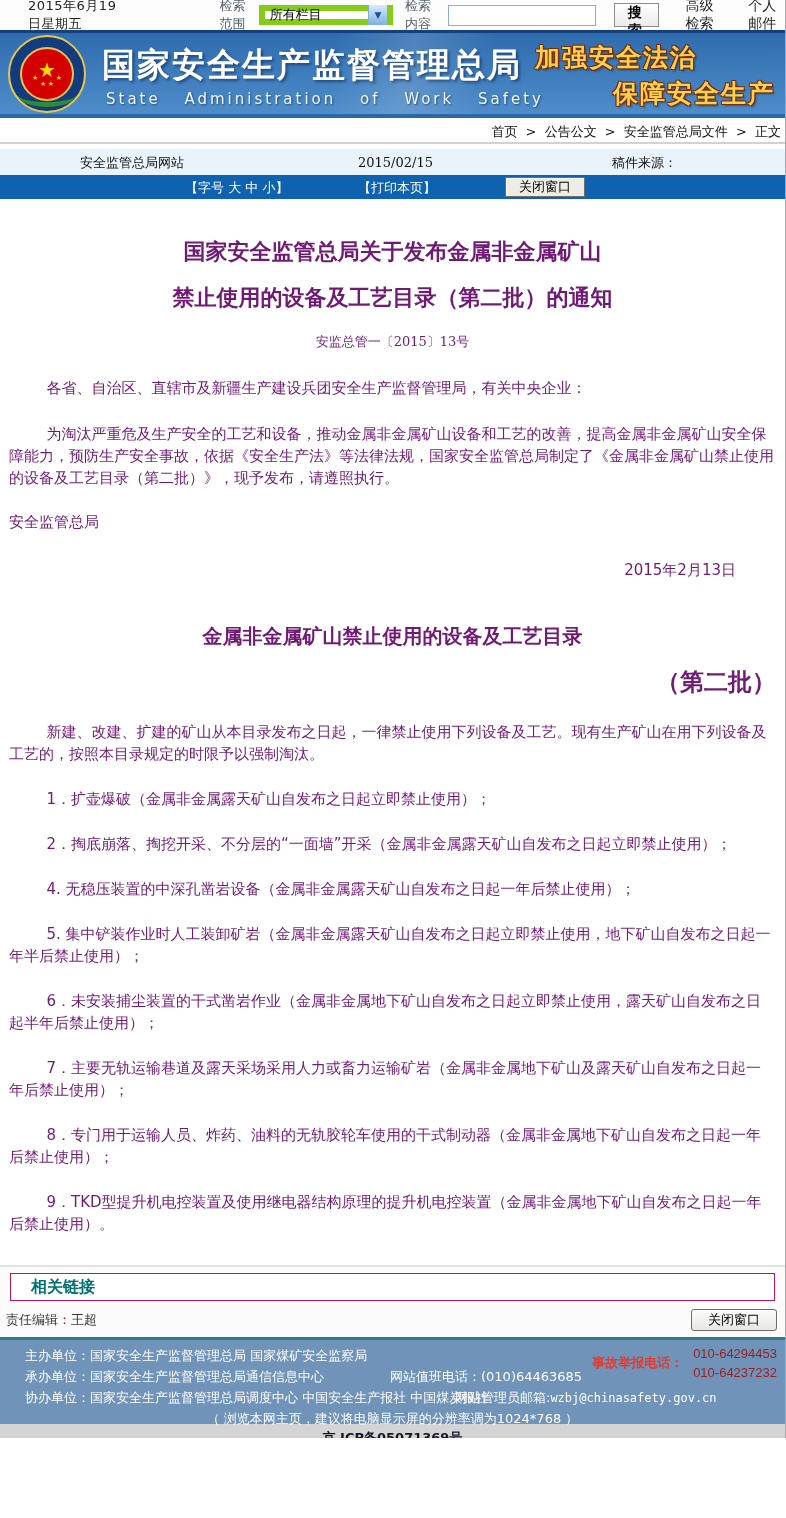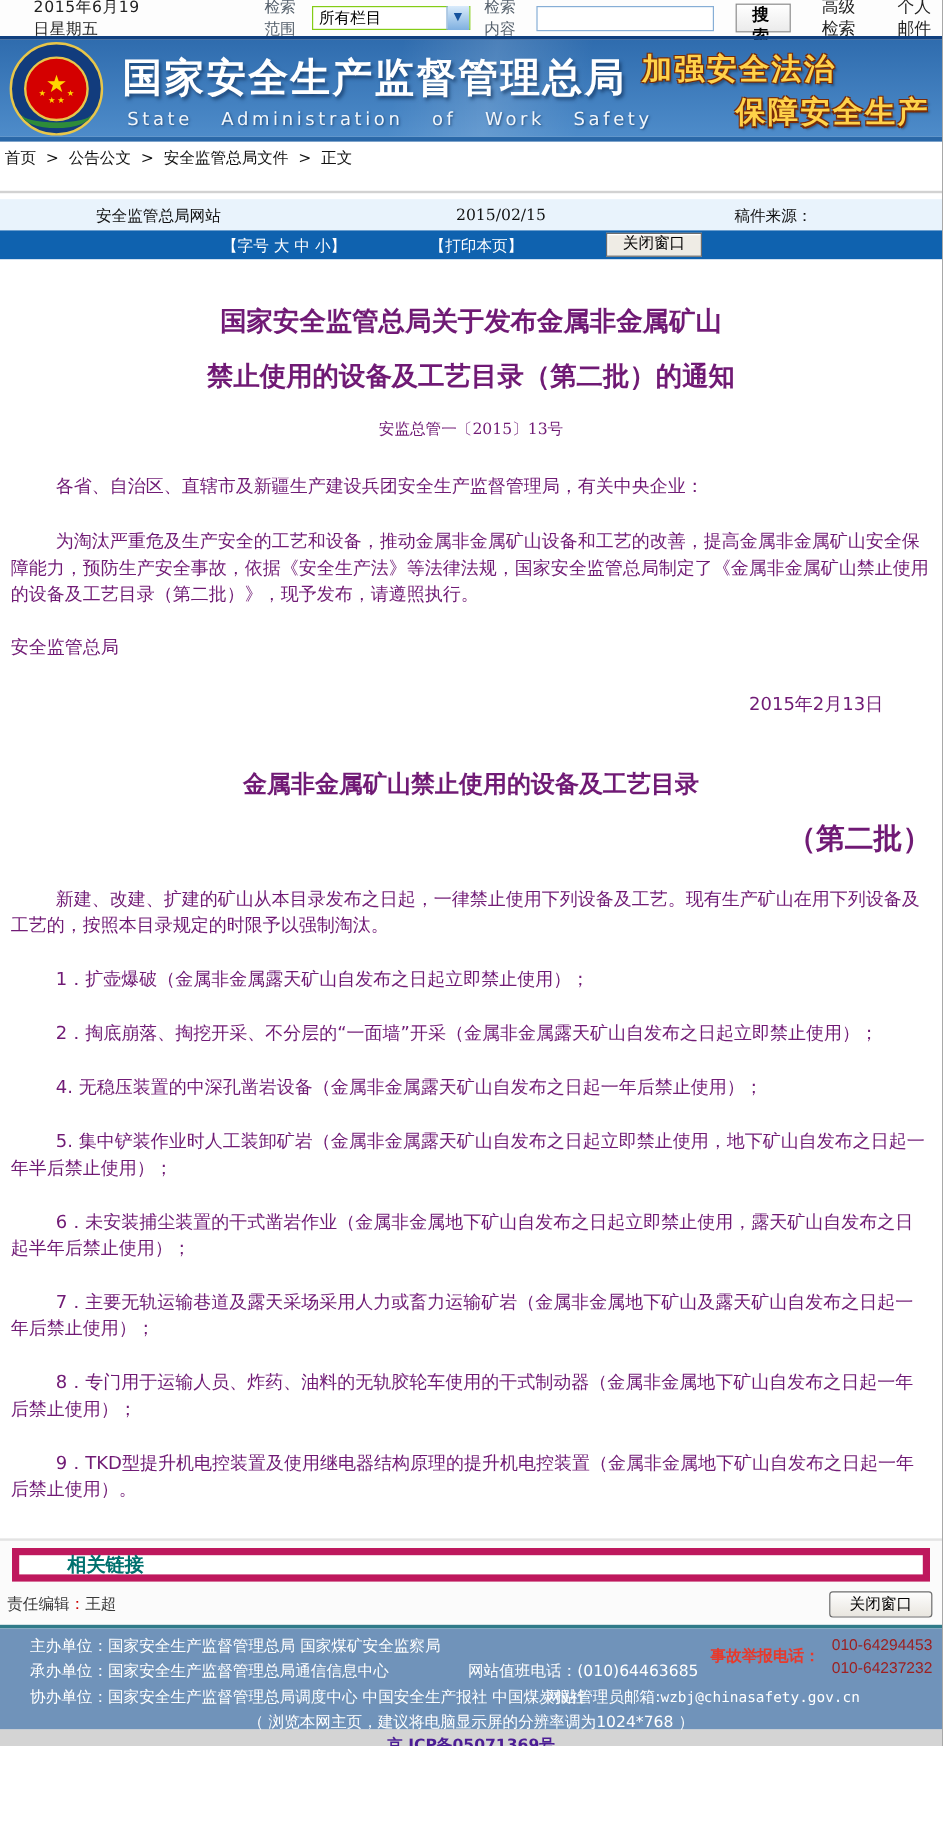--- a/index.html
+++ b/index.html
@@ -4,21 +4,21 @@
 <style>
   * { margin:0; padding:0; box-sizing:border-box; }
   html,body { background:#fff; }
   body { font-family:"DejaVu Sans", sans-serif; width:786px; }
   .page { width:786px; border-right:1px solid #a8a8a8; background:#fff; overflow:hidden; }
 
   
   .topbar { height:30px; display:flex; align-items:center; background:#fdfdfd; font-size:13px; color:#222; padding-left:28px; }
   .topbar .date { margin-right:98px; letter-spacing:.5px; }
   .fieldlabel { color:#55606c; margin-right:5px; }
-  .selectbox { width:198px; height:20px; border:1px solid #84cc16; background:#fff; display:flex; align-items:center; justify-content:space-between; cursor:pointer; }
+  .selectbox { width:198px; height:20px; border:6px solid #84cc16; background:#fff; display:flex; align-items:center; justify-content:space-between; cursor:pointer; }
   .selectbox .sel-val { padding-left:5px; font-size:13px; color:#000; }
   .sel-arrow { width:19px; height:20px; background:linear-gradient(#d9ebfb,#7fb0e0); border-left:1px solid #86aed6; color:#14529e; font-size:9px; display:flex; align-items:center; justify-content:center; }
   .contentlabel { margin-left:12px; }
   .searchinput { width:148px; height:21px; border:1px solid #86aed6; margin-left:4px; font-size:13px; padding:0 4px; }
   .searchbtn { margin-left:18px; width:68px; height:24px; border:1px solid #8c8c8c; background:linear-gradient(#ffffff,#ebebeb); font-size:14px; font-weight:bold; letter-spacing:4px; cursor:pointer; font-family:inherit; }
   .toplink { margin-left:26px; cursor:pointer; font-size:14px; }
 
   
   .banner { position:relative; height:88px; border-top:3px solid #10407f; border-bottom:4px solid #2a68a8;
     background:linear-gradient(100deg, rgba(255,255,255,0) 42%, rgba(255,255,255,.14) 52%, rgba(255,255,255,0) 62%), linear-gradient(#2f6cae,#4e8cca); }
@@ -28,29 +28,29 @@
   .ministar { position:absolute; color:#ffd700; font-size:7px; line-height:1; }
   .emblem-wreath { position:absolute; left:8px; bottom:4px; width:58px; height:24px; border:0; border-bottom:5px solid #2e8b3a; border-radius:50%; }
   .banner-title { position:absolute; left:102px; top:10px; color:#fff; font-size:33px; font-weight:bold; letter-spacing:2px; text-shadow:2px 2px 3px rgba(10,40,80,.6); }
   .banner-sub { position:absolute; left:106px; top:57px; color:#f2f7fc; font-size:15px; letter-spacing:3px; word-spacing:16px; text-shadow:1px 1px 2px rgba(10,40,80,.6); }
   .slogan { position:absolute; font-size:25px; font-weight:bold; color:#ffd24a;
     text-shadow:-1px -1px 0 #7a2c08, 1px -1px 0 #7a2c08, -1px 1px 0 #7a2c08, 1px 1px 0 #7a2c08, 2px 2px 2px rgba(0,0,0,.35); letter-spacing:2px; }
   .slogan1 { right:88px; top:8px; }
   .slogan2 { right:10px; top:44px; }
 
   
-  .breadcrumb { height:41px; padding:5px 0 4px 4px; font-size:13px; color:#111; }
+  .breadcrumb { height:24px; padding:5px 0 4px 4px; font-size:13px; color:#111;text-align:right; }
   .breadcrumb span { margin-right:4px; }
   .bc-link { cursor:pointer; }
   .bc-line { height:2px; background:#d2d2d2; margin-bottom:5px; }
 
   
   .infobar { position:relative; height:26px; background:#e9f3fc; font-size:13px; color:#111; }
   .infobar .site { position:absolute; left:80px; top:5px; }
-  .infobar .pubdate { position:absolute; left:380px; top:6px; font-family:"DejaVu Serif", serif; }
+  .infobar .pubdate { position:absolute; left:358px; top:6px; font-family:"DejaVu Serif", serif; }
   .infobar .srclabel { position:absolute; left:612px; top:5px; }
 
   
   .toolbar { position:relative; height:24px; background:#0f62af; color:#fff; font-size:13px; }
   .tool-font { position:absolute; left:185px; top:4px; cursor:pointer; }
   .tool-print { position:absolute; left:358px; top:4px; cursor:pointer; }
   .btn-close { position:absolute; left:505px; top:2px; width:80px; height:20px; background:#efece5; border:1px solid #6d6d6d; box-shadow:inset 1px 1px 0 #fff; font-size:13px; color:#000; cursor:pointer; font-family:inherit; line-height:16px; }
 
   
   .doc { background:#fff; padding:0 9px 30px 9px; font-size:15px; line-height:22px; color:#701a75; }
@@ -60,40 +60,40 @@
   .salute { margin-top:24px; text-indent:2.5em; }
   .signer { margin-top:22px; padding-right:42px; }
   .signdate { margin-top:26px; text-align:right; padding-right:40px; }
   .cat-title { margin-top:44px; text-align:center; font-size:20px; font-weight:bold; }
   .cat-sub { margin-top:24px; text-align:right; font-size:24px; font-weight:bold; }
   .intro { margin-top:28px; text-indent:2.5em; }
   .item { margin-top:23px; text-indent:2.5em; }
 
   
   .related-wrap { border-top:2px solid #e3e3e3; background:#fbfbfb; padding:6px 10px 4px 10px; }
-  .related-box { border:6px solid #be185d; background:#fff; height:28px; display:flex; align-items:center; padding-left:40px; }
+  .related-box { border:1px solid #be185d; background:#fff; height:28px; display:flex; align-items:center; padding-left:20px; }
   .related-title { color:#00716e; font-weight:bold; font-size:16px; }
   .editor-row { background:#fbfbfb; padding:4px 8px 6px 6px; display:flex; justify-content:space-between; align-items:center; }
   .editor-text { font-size:13px; color:#3a3a3a; }
   .editor-colon { color:#cc0000; }
   .btn-close2 { width:86px; height:22px; background:linear-gradient(#fdfdfd,#e9e6df); border:1px solid #6d6d6d; border-radius:3px; font-size:13px; cursor:pointer; font-family:inherit; }
   .teal-line { height:3px; background:#2f7a88; }
 
   
   .footer { position:relative; background:#7093ba; color:#fff; font-size:13px; height:84px; }
   .f-row { position:relative; height:21px; line-height:21px; padding-left:25px; }
   .f-row.first { padding-top:5px; height:26px; }
   .f-mid2 { position:absolute; left:390px; top:0; }
   .f-mid3 { position:absolute; left:455px; top:0; }
   .f-center { text-align:center; padding-left:0; }
   .report { position:absolute; right:8px; top:6px; display:flex; align-items:center; gap:10px; }
   .report-label { color:#e8392b; font-weight:bold; }
   .report-phones { display:flex; flex-direction:column; gap:4px; color:#9c1f1f; font-family:Liberation Sans, sans-serif; }
   .email-val { font-family:"DejaVu Sans Mono", monospace; font-size:12px; }
-  .bottom-strip { background:#d4d4d4; height:14px; overflow:hidden; text-align:center; color:#4c1d95; font-size:13px; font-weight:bold; padding-top:7px; line-height:14px; }
+  .bottom-strip { background:#d4d4d4; height:14px; overflow:hidden; text-align:center; color:#0f172a; font-size:13px; font-weight:bold; padding-top:7px; line-height:14px; }
 </style>
 </head>
 <body>
 
 <div class="page">
 
   <div class="topbar">
     <span class="date">2015年6月19日星期五</span>
     <span class="fieldlabel">检索范围</span>
     <div class="selectbox">

